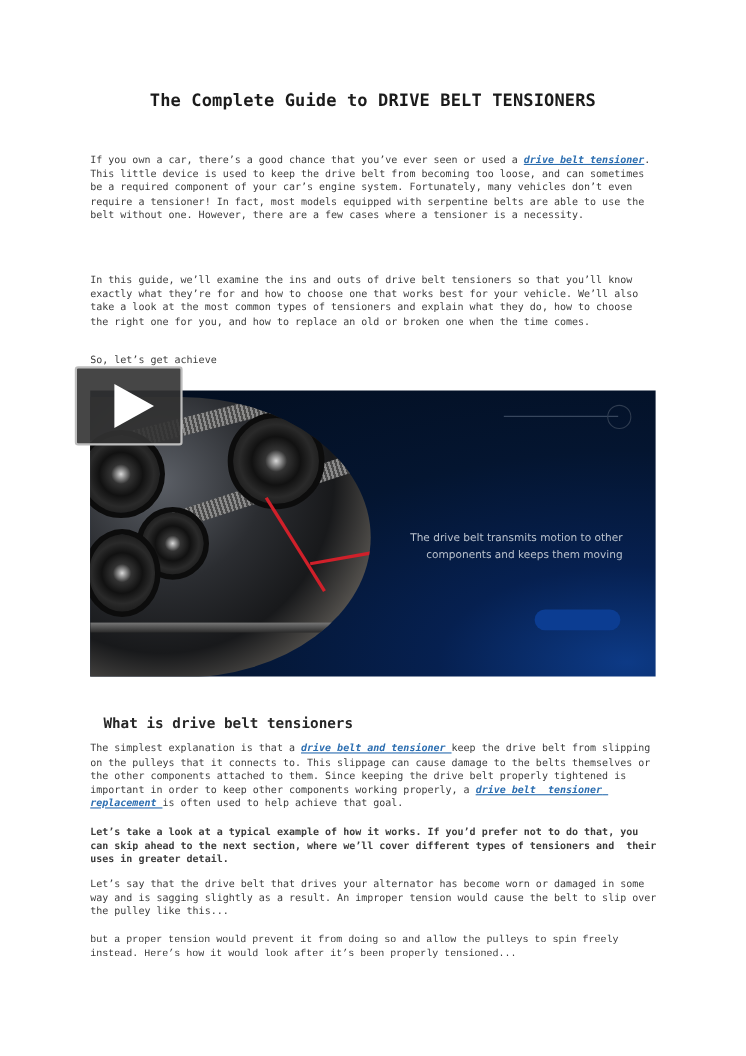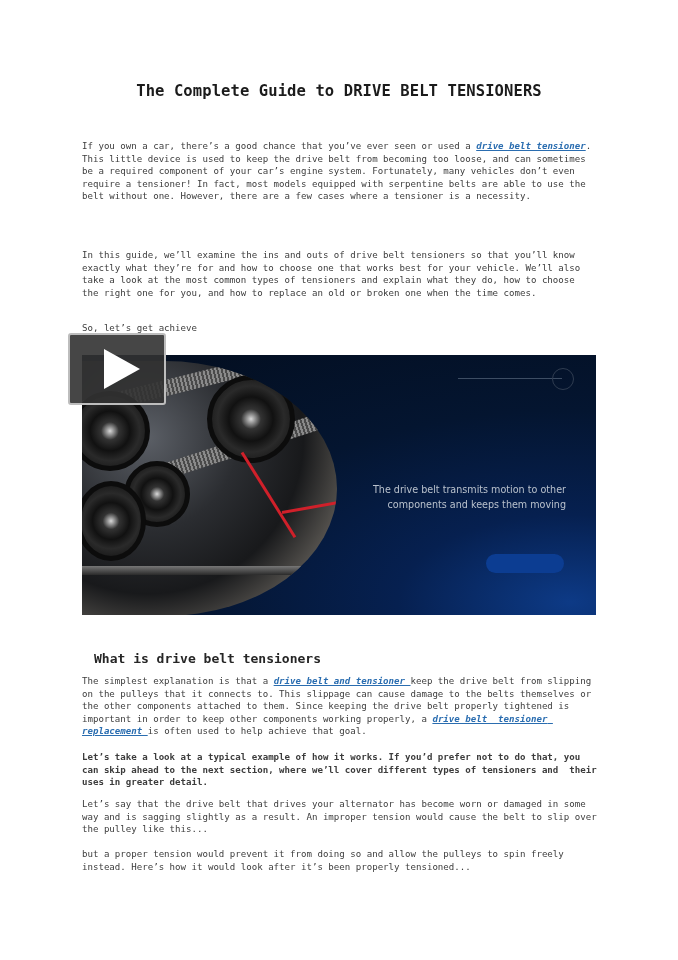--- a/index.html
+++ b/index.html
@@ -60,13 +60,13 @@
 </div>
 
 <div class="h2">What is drive belt tensioners</div>
 
 <div class="para" style="top:675px;"><span>The simplest explanation is that a </span><a>drive belt and tensioner </a><span>keep the drive belt from slipping on the pulleys that it connects to. This slippage can cause damage to the belts themselves or the other components attached to them. Since keeping the drive belt properly tightened is important in order to keep other components working properly, a </span><a>drive belt  tensioner replacement </a><span>is often used to help achieve that goal.</span></div>
 
 <div class="para" style="top:751px;font-weight:bold;">Let’s take a look at a typical example of how it works. If you’d prefer not to do that, you can skip ahead to the next section, where we’ll cover different types of tensioners and  their uses in greater detail.</div>
 
 <div class="para" style="top:798px;">Let’s say that the drive belt that drives your alternator has become worn or damaged in some way and is sagging slightly as a result. An improper tension would cause the belt to slip over the pulley like this...</div>
 
-<div class="para" style="top:848px;">but a proper tension would prevent it from doing so and allow the pulleys to spin freely instead. Here’s how it would look after it’s been properly tensioned...</div>
+<div class="para" style="top:848px;font-family:Liberation Mono, monospace;">but a proper tension would prevent it from doing so and allow the pulleys to spin freely instead. Here’s how it would look after it’s been properly tensioned...</div>
 
 </body></html>

